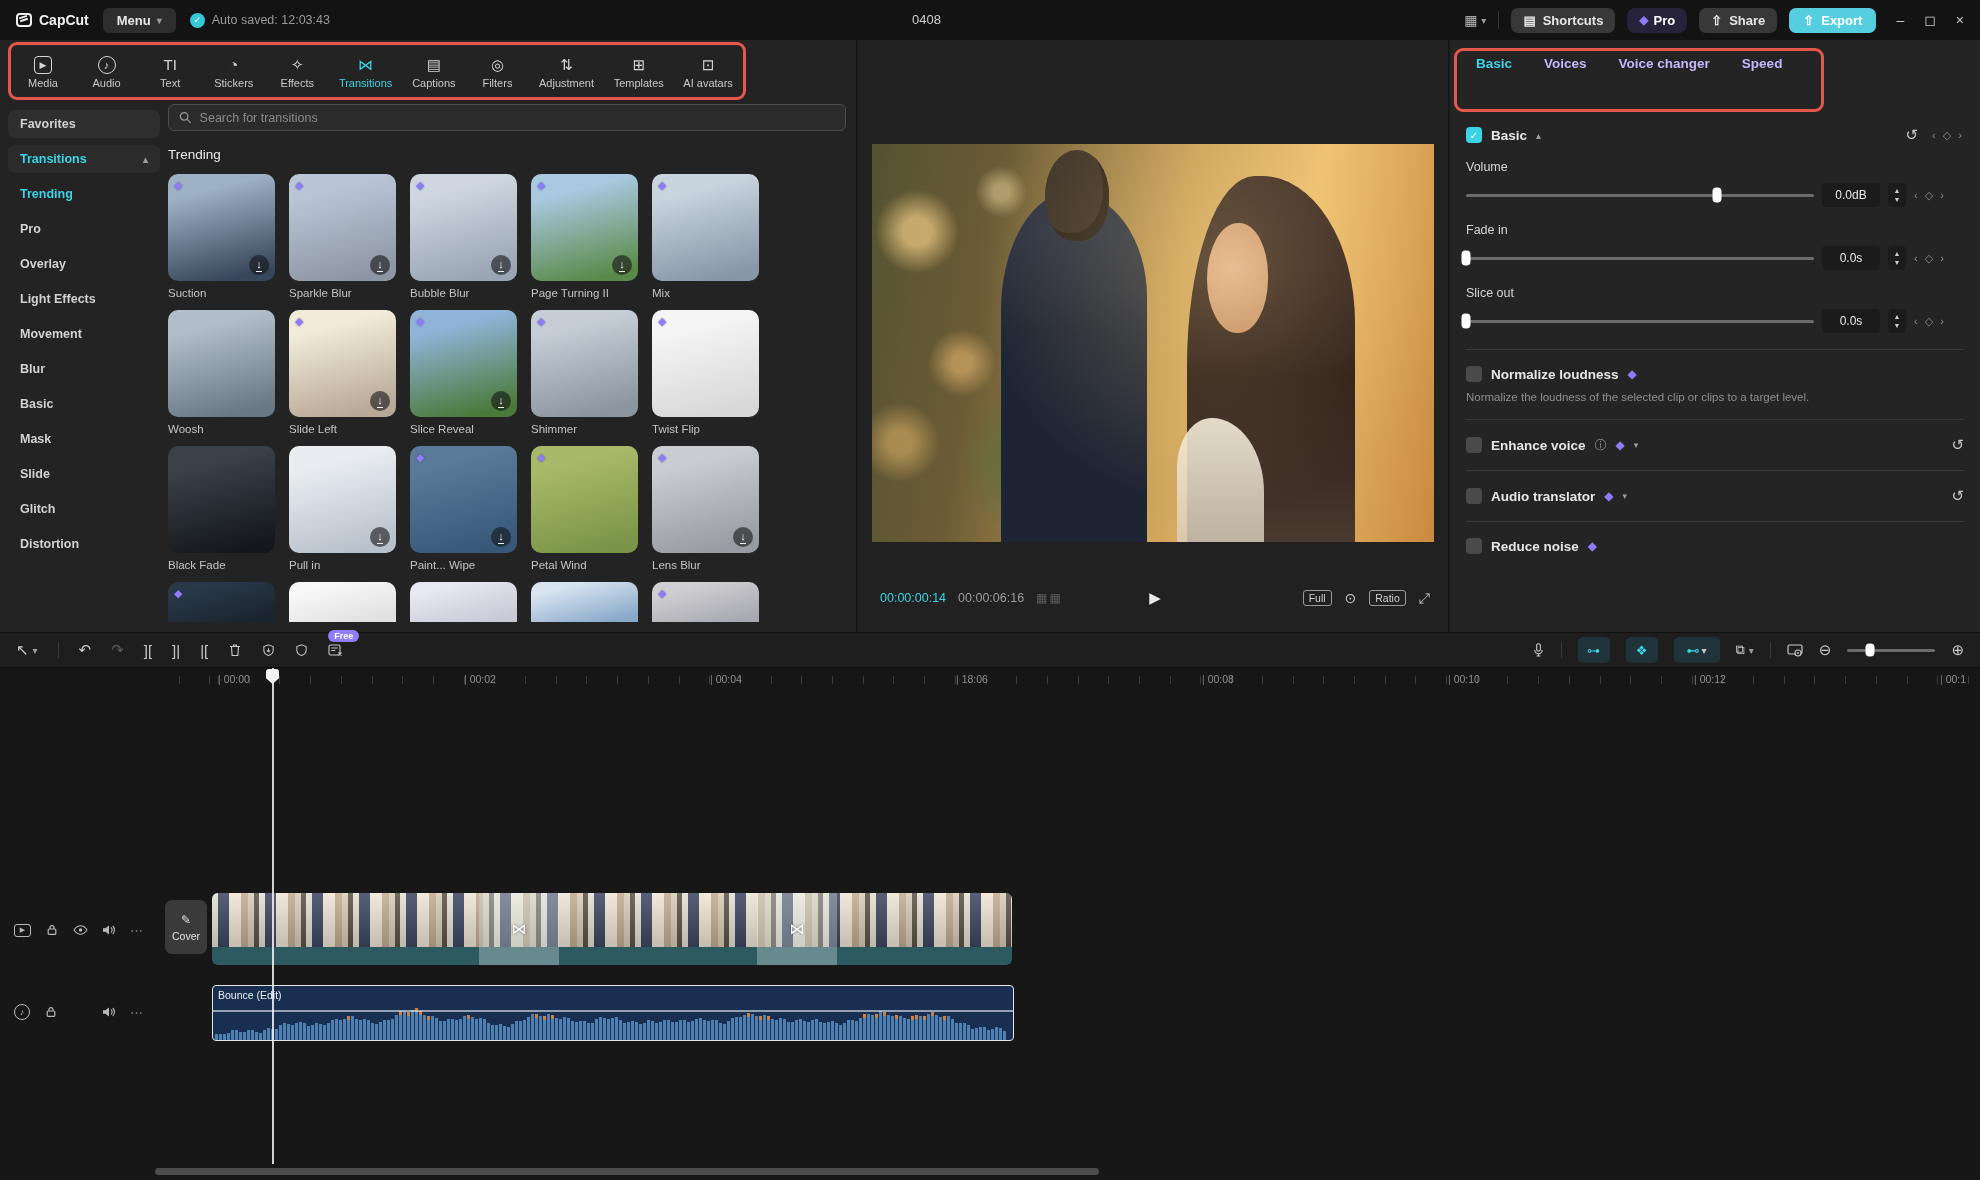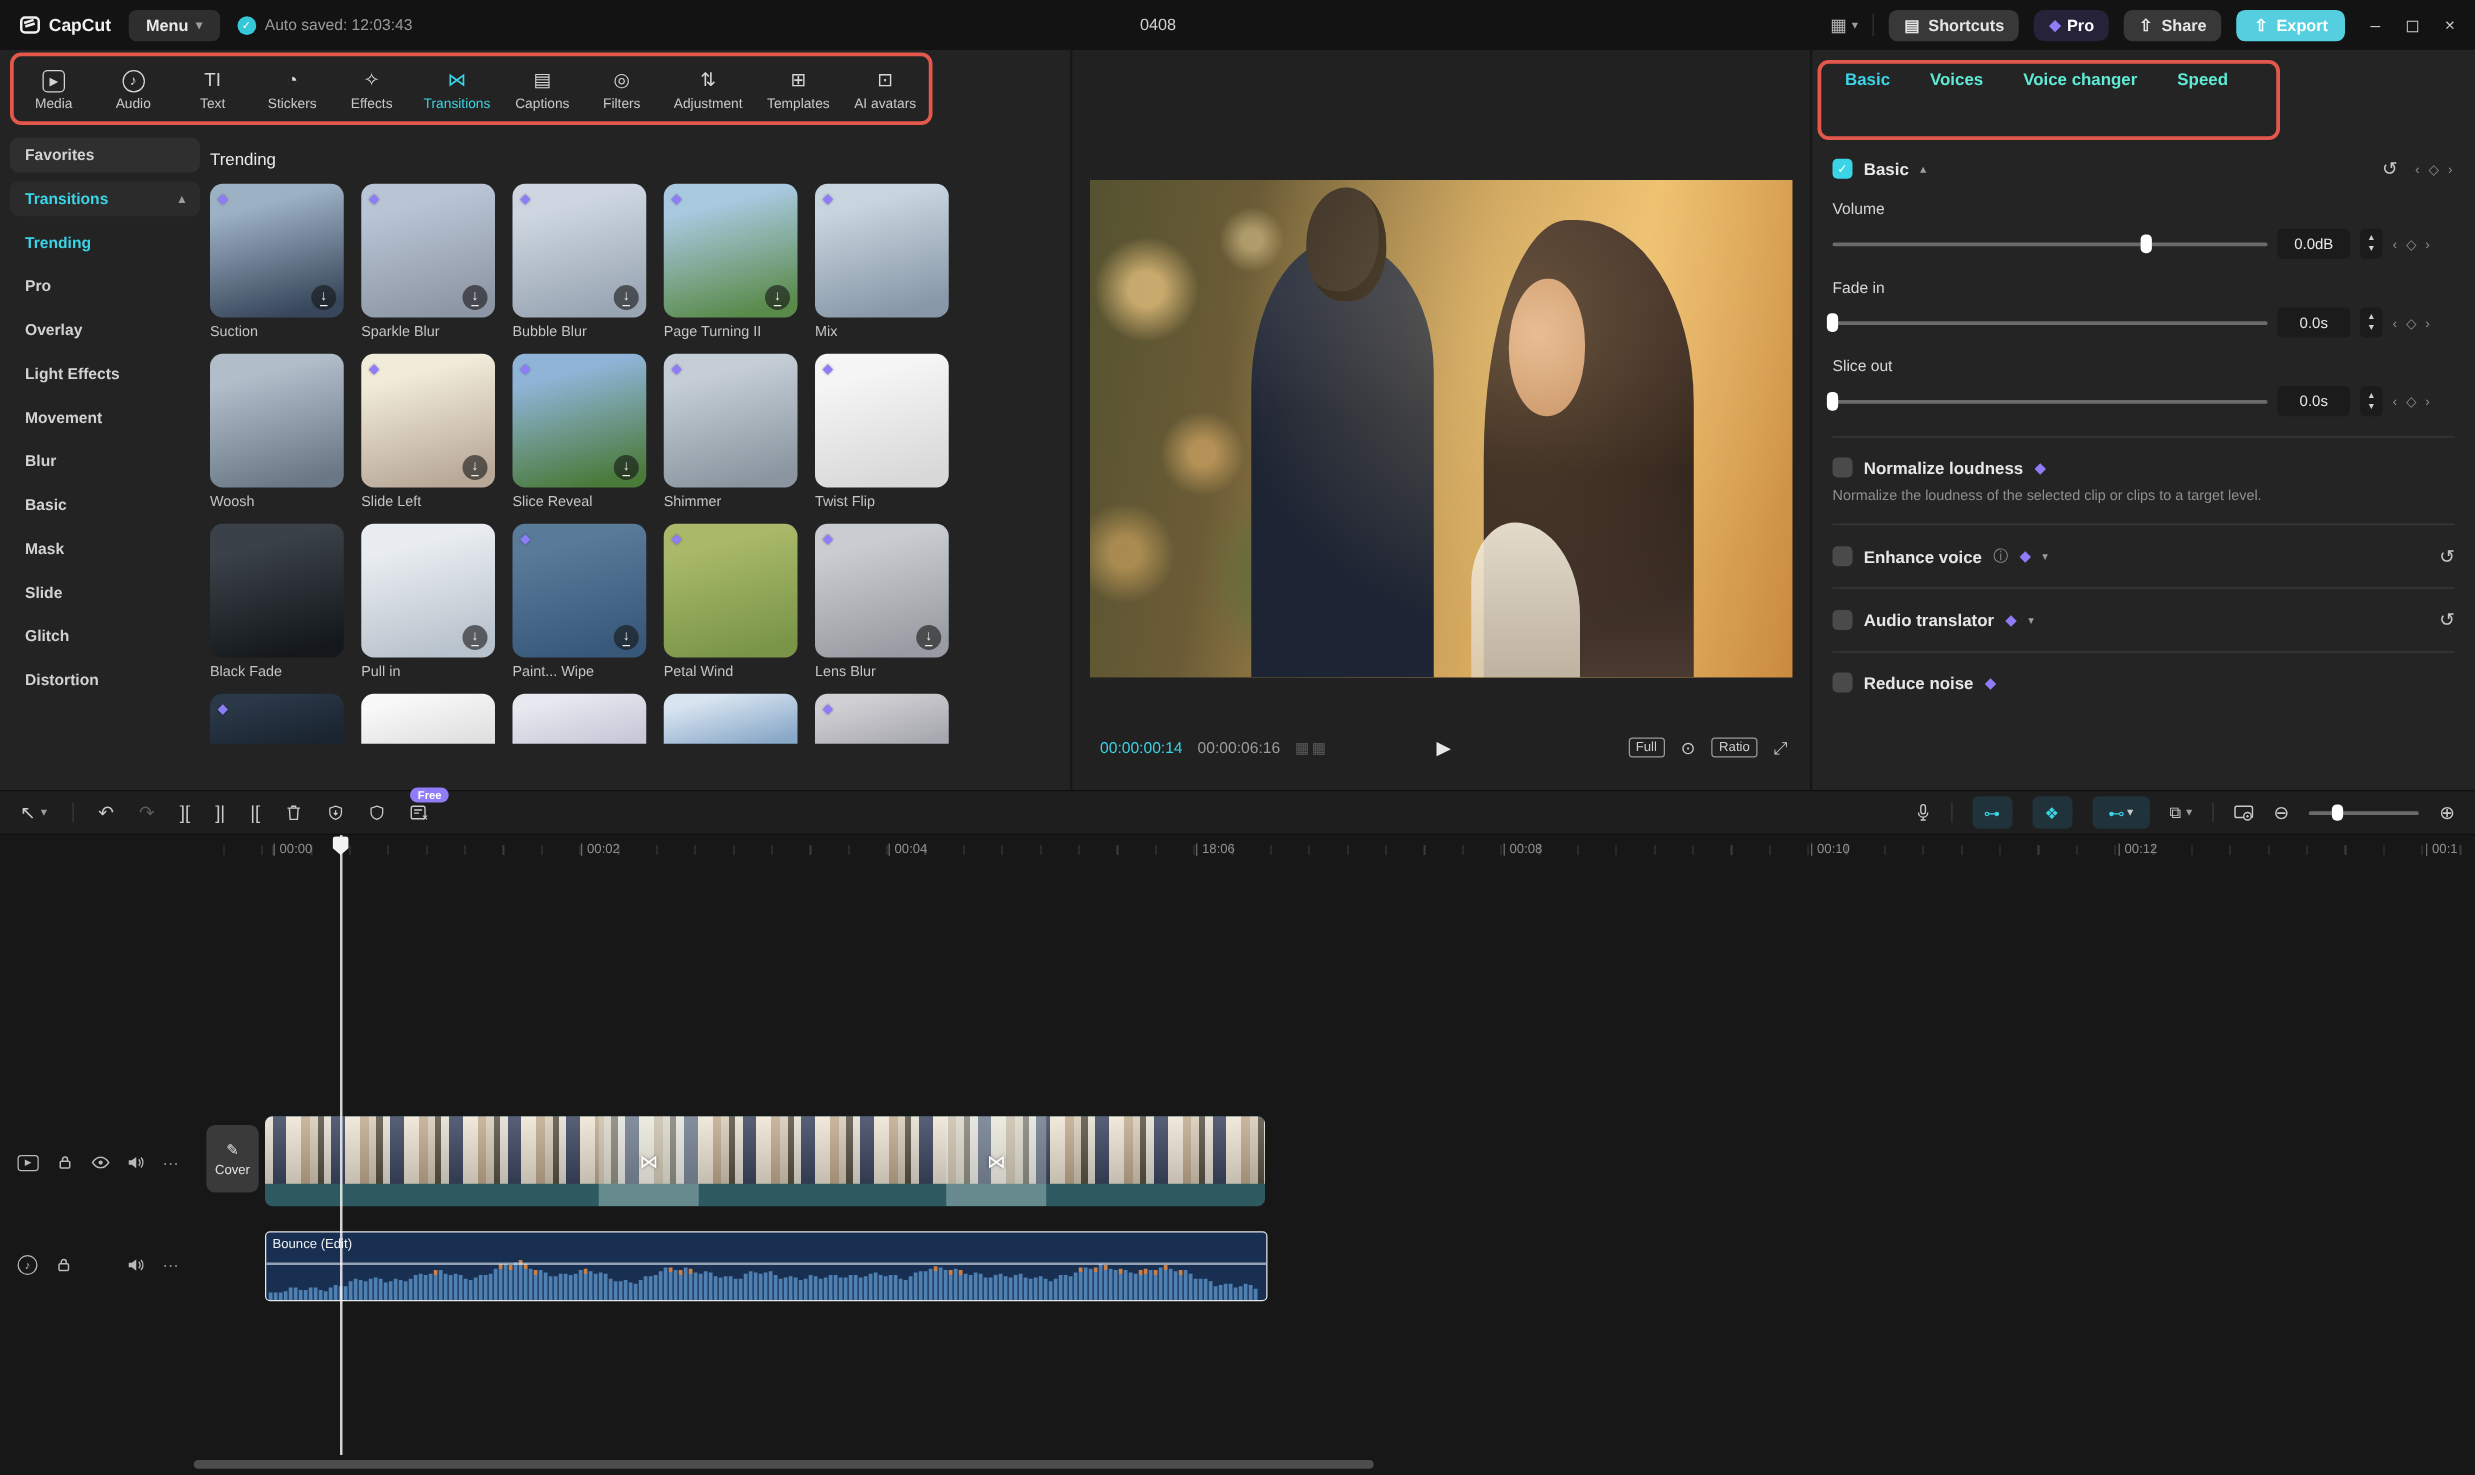--- a/index.html
+++ b/index.html
@@ -74,21 +74,21 @@
   .pages-icon { color:#5c5c5c; font-size:12px; margin-left:12px; letter-spacing:2px; }
   .play-btn { position:absolute; left:50%; transform:translateX(-50%); color:#e8e8e8; font-size:15px; }
   .pc-right { margin-left:auto; display:flex; align-items:center; gap:13px; color:#c9c9c9; }
   .mini-box { border:1px solid #9a9a9a; border-radius:3px; font-size:10.5px; padding:1px 5px; color:#cfcfcf; }
   .pc-ic { font-size:14px; }
 
   
   .right-panel { position:absolute; left:1450px; top:40px; width:530px; height:592px; background:#242424; }
   .rp-tabs-box { position:absolute; left:4px; top:8px; width:370px; height:64px; border:3px solid var(--highlight-red,#e4584b); border-radius:9px; }
   .rp-tabs { position:absolute; left:26px; top:16px; display:flex; gap:32px; }
-  .rp-tab { font-weight:bold; font-size:13.5px; color:#5eead4; }
+  .rp-tab { font-weight:bold; font-size:13.5px; color:#c4b5fd; }
   .rp-tab.active { color:var(--accent-cyan,#3bd4e6); }
   .rp-scroll { position:absolute; left:0; right:0; top:82px; bottom:0; padding:0 16px; }
   .basic-head { display:flex; align-items:center; gap:9px; margin-top:4px; }
   .cb { width:16px; height:16px; border-radius:4px; background:#4a4a4a; flex:0 0 auto; }
   .cb.checked { background:var(--accent-cyan,#3bd4e6); color:#fff; font-size:10px; display:flex; align-items:center; justify-content:center; }
   .bold-label { font-weight:bold; font-size:13.5px; color:#e6e6e6; }
   .caret { color:#9c9c9c; font-size:10px; }
   .head-right { margin-left:auto; display:flex; align-items:center; gap:14px; color:#c6c6c6; }
   .kf { color:#8f8f8f; font-size:11px; letter-spacing:2px; white-space:nowrap; }
   .reset-ic { font-size:15px; color:#c6c6c6; }
@@ -287,20 +287,27 @@
           <span>Slide</span>
         </div>
         <div class="side-item plain">
           <span>Glitch</span>
         </div>
         <div class="side-item plain">
           <span>Distortion</span>
         </div>
       </div>
     <div class="content">
+      <div class="search-box">
+        <svg class="lic" width="13" height="13" viewBox="0 0 13 13">
+            <circle cx="5.3" cy="5.3" r="3.9" fill="none" stroke="#9a9a9a" stroke-width="1.3"></circle>
+            <line x1="8.4" y1="8.4" x2="12" y2="12" stroke="#9a9a9a" stroke-width="1.3"></line>
+          </svg>
+        <input type="text" placeholder="Search for transitions" style="">
+      </div>
       <div class="section-title">Trending</div>
       <div class="grid" id="cards-grid">
           <div class="card">
             <div class="thumb" style="background: linear-gradient(165deg, rgb(157, 177, 196) 20%, rgb(55, 70, 90) 90%);">
               <span class="pro-gem">◆</span>
               <span class="dl">
                 <i>↓</i>
               </span>
             </div>
             <div class="card-name">Suction</div>

